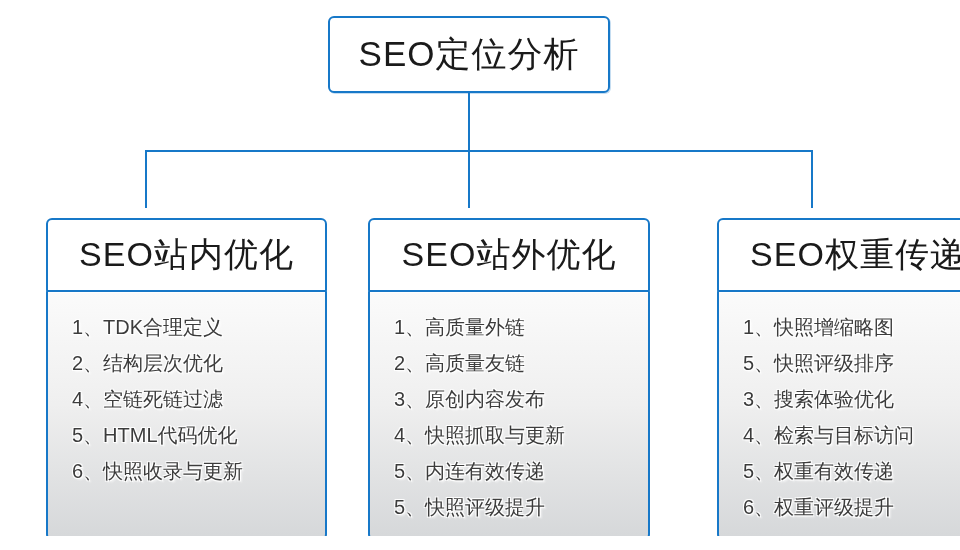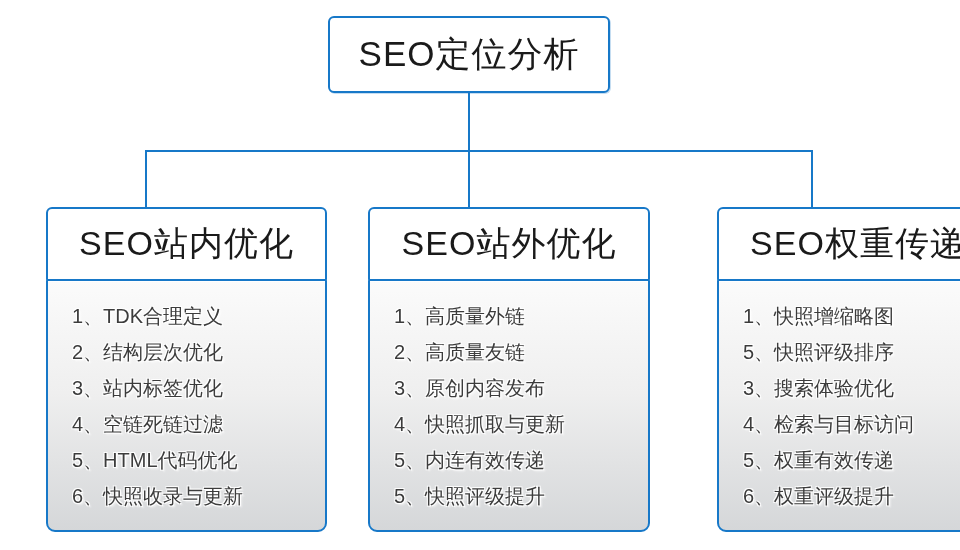--- a/index.html
+++ b/index.html
@@ -23,21 +23,21 @@
     display:flex;align-items:center;justify-content:center;
   }
   .root-node{
     left:328px;top:16px;width:282px;height:77px;
     box-shadow:1px 1px 0 rgba(23,120,200,0.25);
   }
   .root-title{
     font-size:35px;color:#1a1a1a;letter-spacing:1px;white-space:nowrap;
   }
   .column{
-    position:absolute;top:207px;width:281px;padding-left:40px;
+    position:absolute;top:218px;width:281px;padding-left:40px;
   }
   .col-1{left:6px;}
   .col-2{left:328px;width:282px;}
   .col-3{left:671px;margin-left:6px;}
   .col-header{
     box-sizing:border-box;
     height:74px;
     border:2px solid #1778c8;
     border-radius:6px 6px 2px 2px;
     background:#ffffff;
@@ -86,21 +86,20 @@
     <span class="root-title">SEO定位分析</span>
   </div>
 
   <div class="column col-1">
     <div class="col-header">
       <span class="col-title">SEO站内优化</span>
     </div>
     <div class="col-list">
       <div class="list-item">1、TDK合理定义</div>
       <div class="list-item">2、结构层次优化</div>
-      <div class="list-item">3、站内标签优化</div>
       <div class="list-item">4、空链死链过滤</div>
       <div class="list-item">5、HTML代码优化</div>
       <div class="list-item">6、快照收录与更新</div>
     </div>
   </div>
 
   <div class="column col-2">
     <div class="col-header">
       <span class="col-title">SEO站外优化</span>
     </div>

